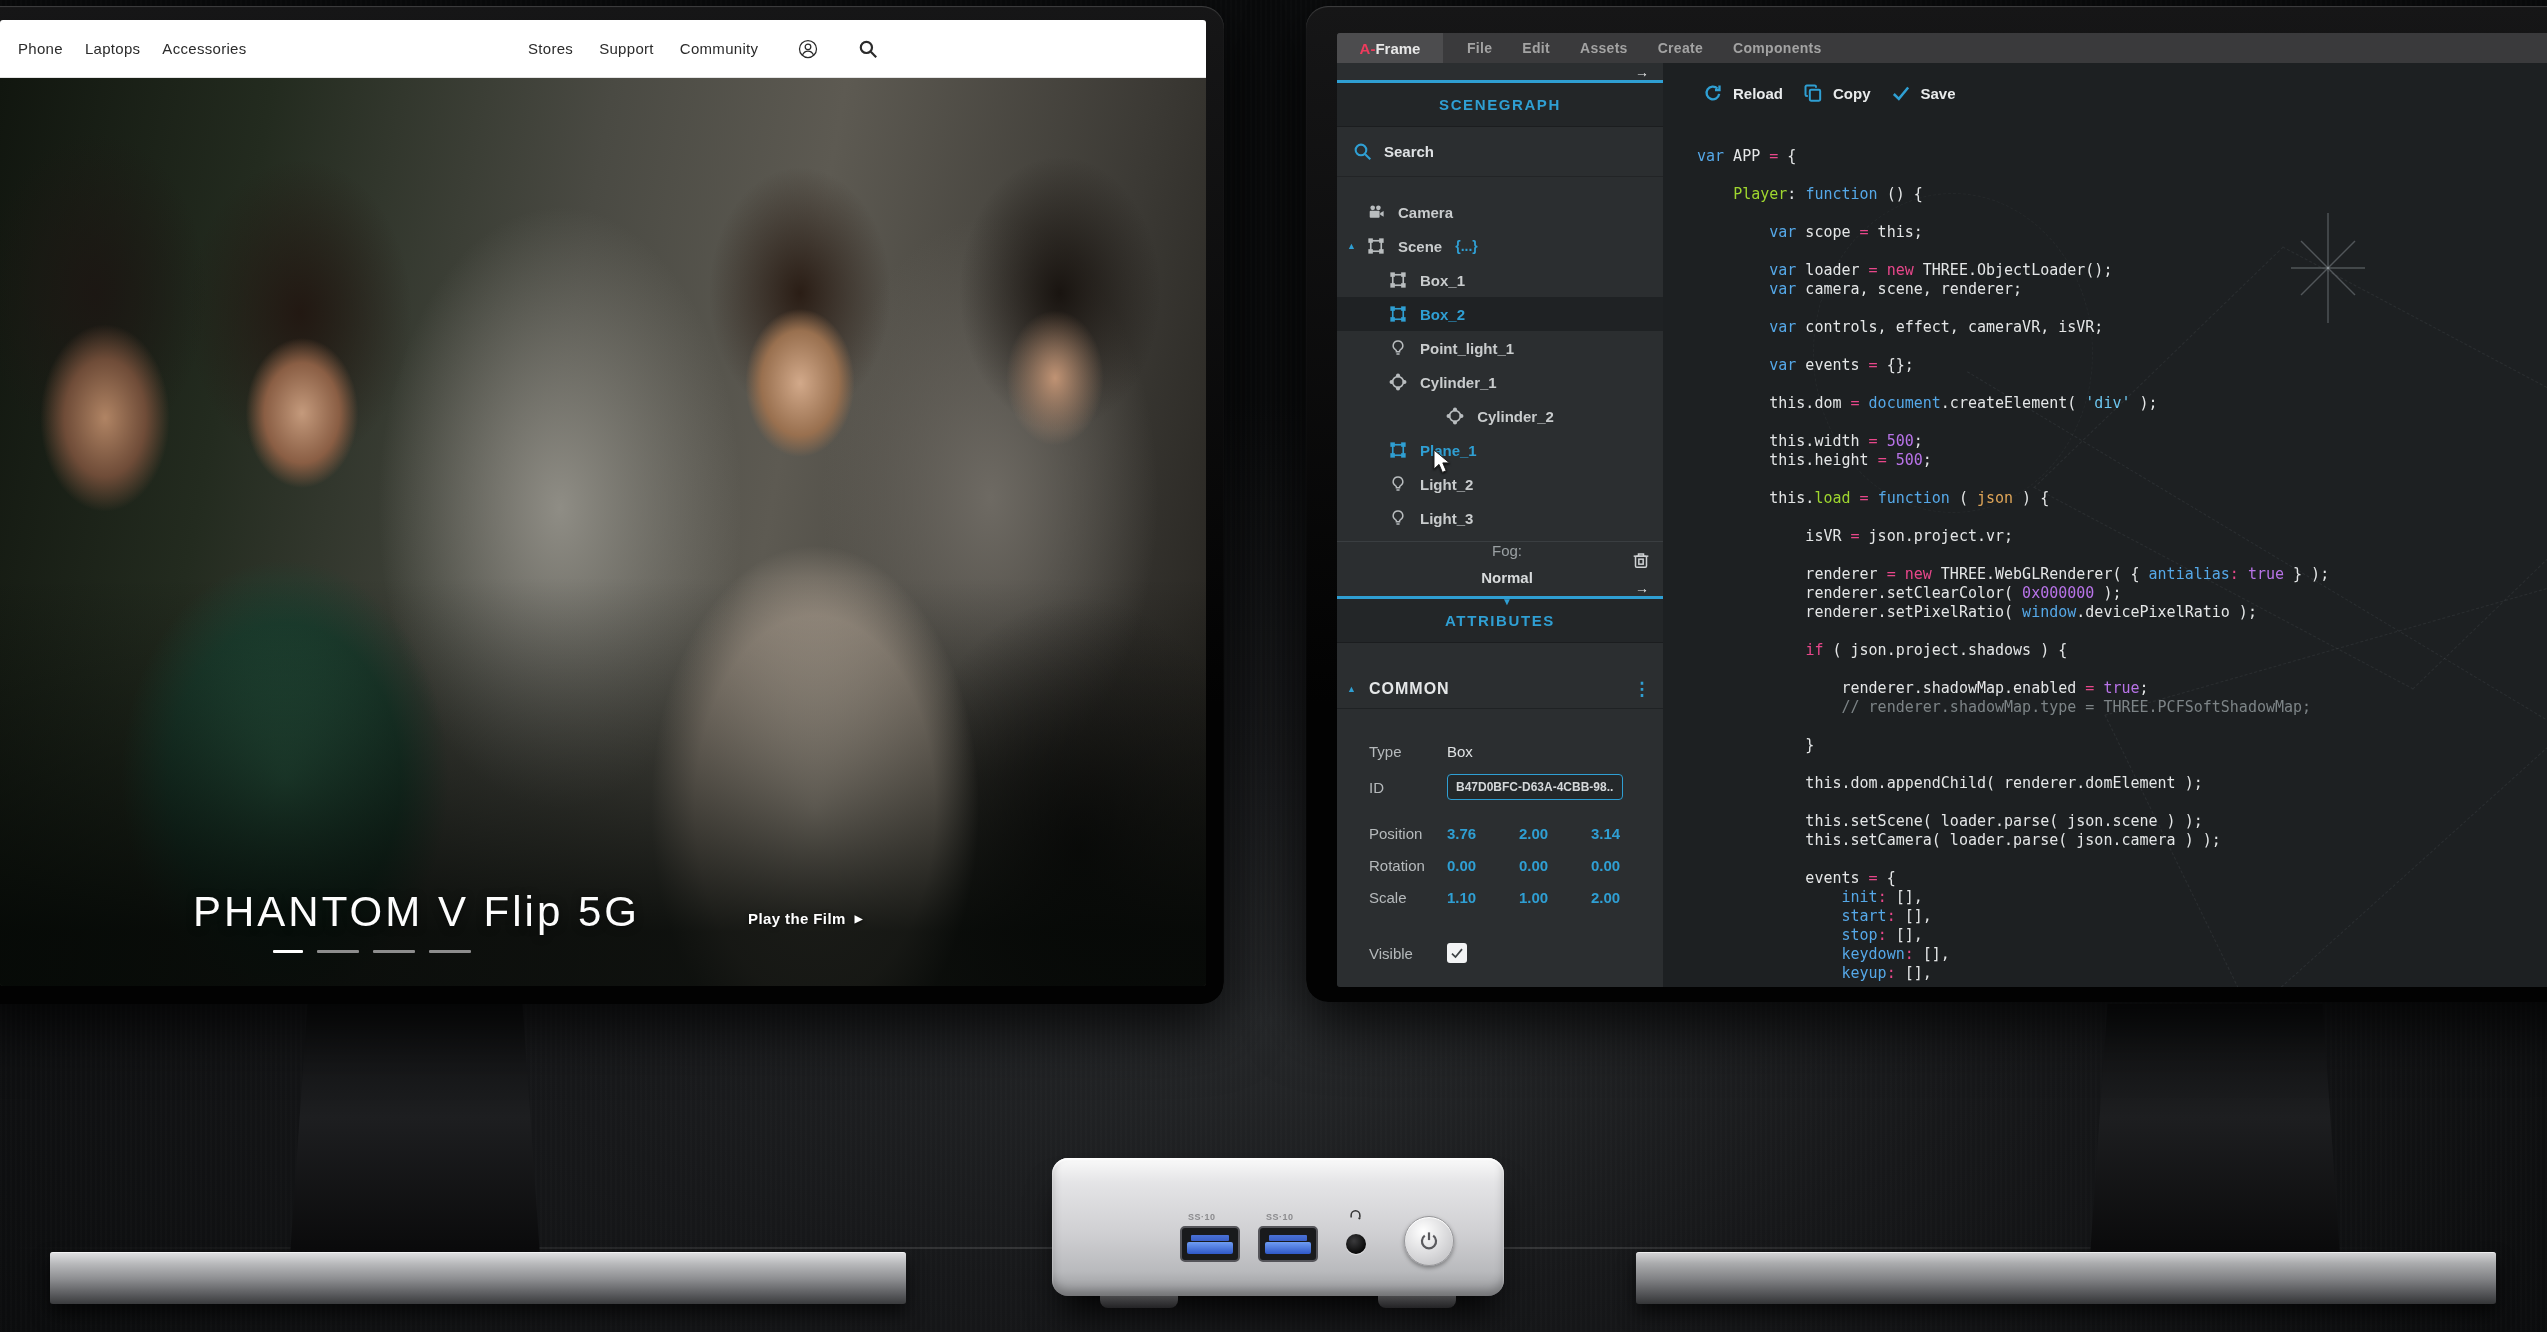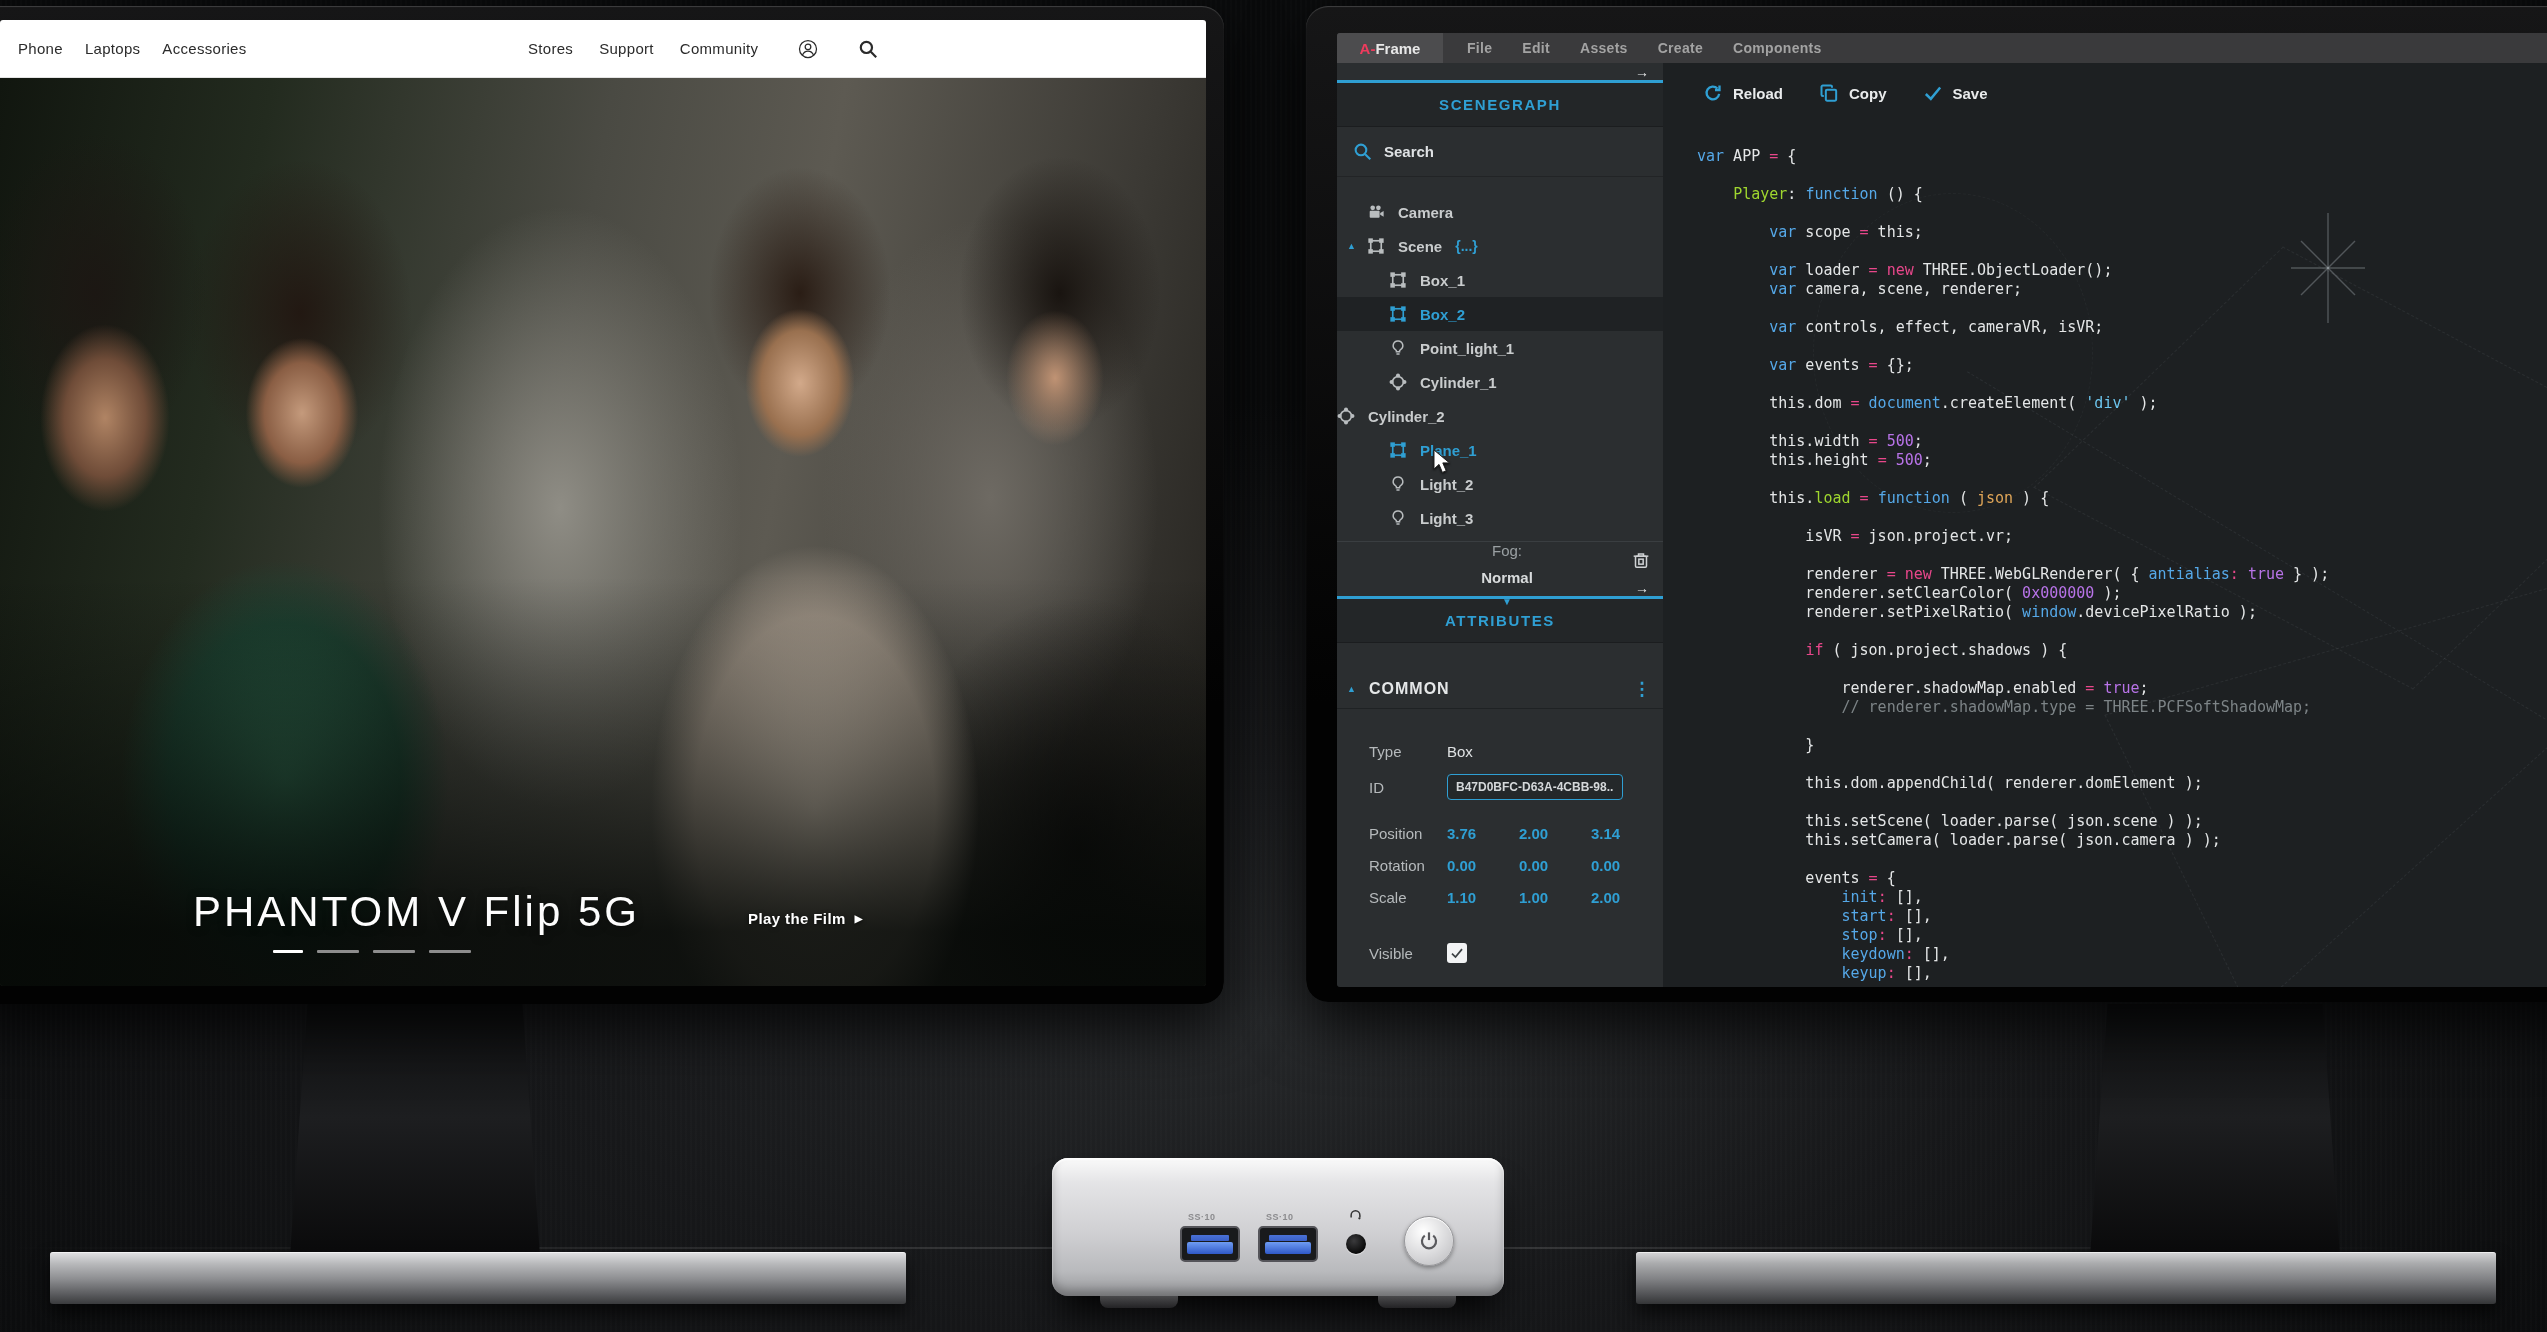--- a/index.html
+++ b/index.html
@@ -115,21 +115,21 @@
   .prop-label{width:78px;color:#b6babc;font-size:15px;flex:none;}
   .prop-value{color:#dfe2e3;font-size:15px;}
   .id-input{width:176px;height:26px;border:1px solid var(--accent,#2f9fd3);border-radius:4px;background:#24282a;
     color:#d5d8da;font-size:12px;font-weight:bold;padding:0 8px;font-family:"Liberation Sans",sans-serif;outline:none;}
   .vec{color:var(--accent,#2f9fd3);font-weight:bold;font-size:15px;width:80px;cursor:text;}
   .visible-row{margin-top:24px;}
   .checkbox{width:20px;height:20px;background:#f2f3f4;border-radius:3px;display:flex;align-items:center;justify-content:center;cursor:pointer;}
   .checkbox svg{width:14px;height:14px;color:#3c4144;}
 
   
-  .toolbar{position:absolute;left:40px;top:20px;display:flex;gap:36px;z-index:2;}
+  .toolbar{position:absolute;left:40px;top:20px;display:flex;gap:20px;z-index:2;}
   .tb-btn{display:flex;align-items:center;gap:10px;cursor:pointer;}
   .tb-icon{width:20px;height:20px;color:var(--accent,#2f9fd3);}
   .tb-icon svg{width:100%;height:100%;}
   .tb-label{color:#e9ebec;font-size:15px;font-weight:bold;}
   .code{position:absolute;left:34px;top:84px;z-index:1;font-family:"DejaVu Sans Mono",monospace;
     font-size:15px;line-height:19px;white-space:pre;cursor:text;}
   .cl{height:19px;}
   .t-w{color:var(--tok-white,#e4e6e7);} .t-b{color:var(--tok-blue,#55a8e8);}
   .t-p{color:var(--tok-pink,#e8478b);} .t-g{color:var(--tok-green,#9fd62f);}
   .t-u{color:var(--tok-purple,#b873e8);} .t-o{color:var(--tok-orange,#dfa558);}
@@ -315,21 +315,21 @@
                   <svg viewBox="0 0 24 24">
                     <circle cx="12" cy="12" r="7.2" fill="none" stroke="currentColor" stroke-width="2.2"></circle>
                     <circle cx="12" cy="3.4" r="2.7" fill="currentColor"></circle>
                     <circle cx="12" cy="20.6" r="2.7" fill="currentColor"></circle>
                     <circle cx="3.4" cy="12" r="2.7" fill="currentColor"></circle>
                     <circle cx="20.6" cy="12" r="2.7" fill="currentColor"></circle>
                   </svg>
                 </span>
                 <span class="tree-label" data-interactable="false">Cylinder_1</span>
               </div>
-              <div class="tree-row" data-interactable="true" style="">
+              <div class="tree-row" data-interactable="true" style=" justify-content: center;">
                 <span class="tree-icon" data-interactable="false">
                   <svg viewBox="0 0 24 24">
                     <circle cx="12" cy="12" r="7.2" fill="none" stroke="currentColor" stroke-width="2.2"></circle>
                     <circle cx="12" cy="3.4" r="2.7" fill="currentColor"></circle>
                     <circle cx="12" cy="20.6" r="2.7" fill="currentColor"></circle>
                     <circle cx="3.4" cy="12" r="2.7" fill="currentColor"></circle>
                     <circle cx="20.6" cy="12" r="2.7" fill="currentColor"></circle>
                   </svg>
                 </span>
                 <span class="tree-label" data-interactable="false">Cylinder_2</span>

